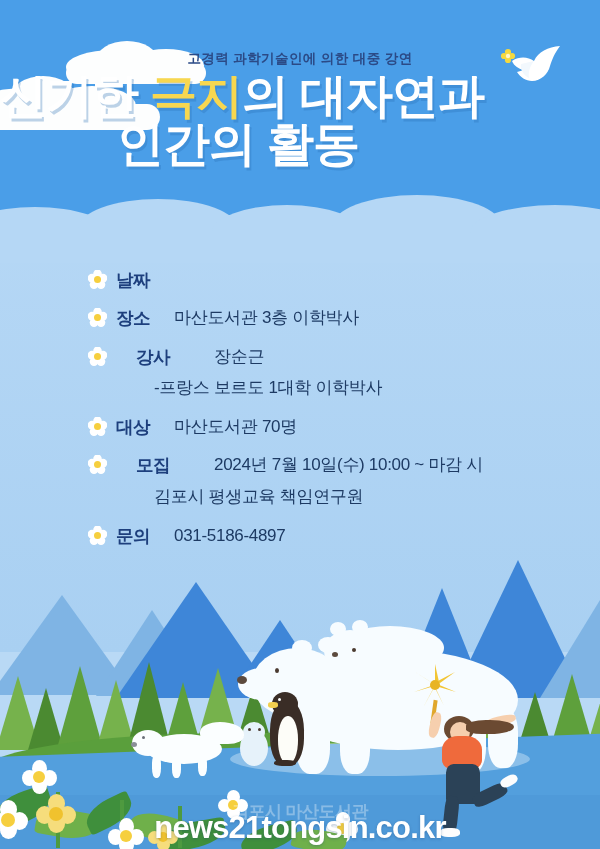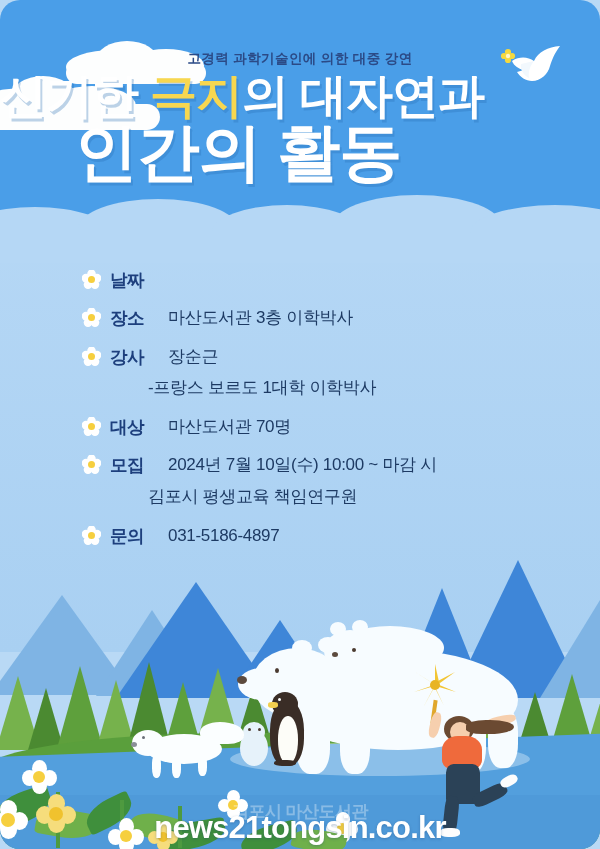--- a/index.html
+++ b/index.html
@@ -1,21 +1,21 @@
 <!DOCTYPE html>
 <html><head>
 <meta charset="utf-8">
 <style>
   * { margin:0; padding:0; box-sizing:border-box; }
   html,body { width:600px; height:849px; }
   body {
     font-family:"Liberation Sans","DejaVu Sans",sans-serif;
     overflow:hidden; position:relative; background:#b9d9f5;
   }
-  #poster { position:absolute; inset:0; width:600px; height:849px; overflow:hidden;border-radius:20px; }
+  #poster { position:absolute; inset:0; width:600px; height:849px; overflow:hidden; }
 
   
   .sky {
     position:absolute; left:0; top:0; width:600px; height:215px;
     background:#4a9ee8;
   }
   .cloud { position:absolute; background:#fdfefe; border-radius:50%; }
 
   
   .scallop-band {
@@ -36,33 +36,33 @@
     letter-spacing:0.4px; white-space:nowrap;
   }
   .title-wrap {
     position:absolute; left:0; top:72px; width:476px; text-align:center;
   }
   .title-line {
     font-size:47px; font-weight:bold; color:#ffffff; line-height:1.02;
     letter-spacing:-1px; white-space:nowrap;
     text-shadow:2px 3px 0 rgba(40,110,180,.30);
   }
-  .title-line.second { font-size:63px; }
+  .title-line.second { font-size:47px; }
   .hl { color:#f7d750; }
 
   
   .dove { position:absolute; left:508px; top:44px; width:56px; height:40px; }
   .dove-flower { position:absolute; left:500px; top:48px; width:16px; height:16px; }
 
   
   .info {
-    position:absolute; left:82px; top:268px; width:470px;
+    position:absolute; left:88px; top:268px; width:470px;
   }
   .row { display:flex; align-items:flex-start; margin-bottom:14px; }
-  .row.tight { margin-bottom:6px; }
+  .row.tight { margin-bottom:6px;gap:20px; }
   .bullet {
     flex:0 0 auto; width:19px; height:19px; margin-top:2px; margin-right:9px;
     position:relative;
   }
   .label {
     flex:0 0 auto; width:58px; font-size:17.5px; font-weight:bold;
     color:#1d3f7d; letter-spacing:-0.5px;
   }
   .value {
     font-size:17px; color:#1d3a63; letter-spacing:-0.3px; line-height:1.45;

